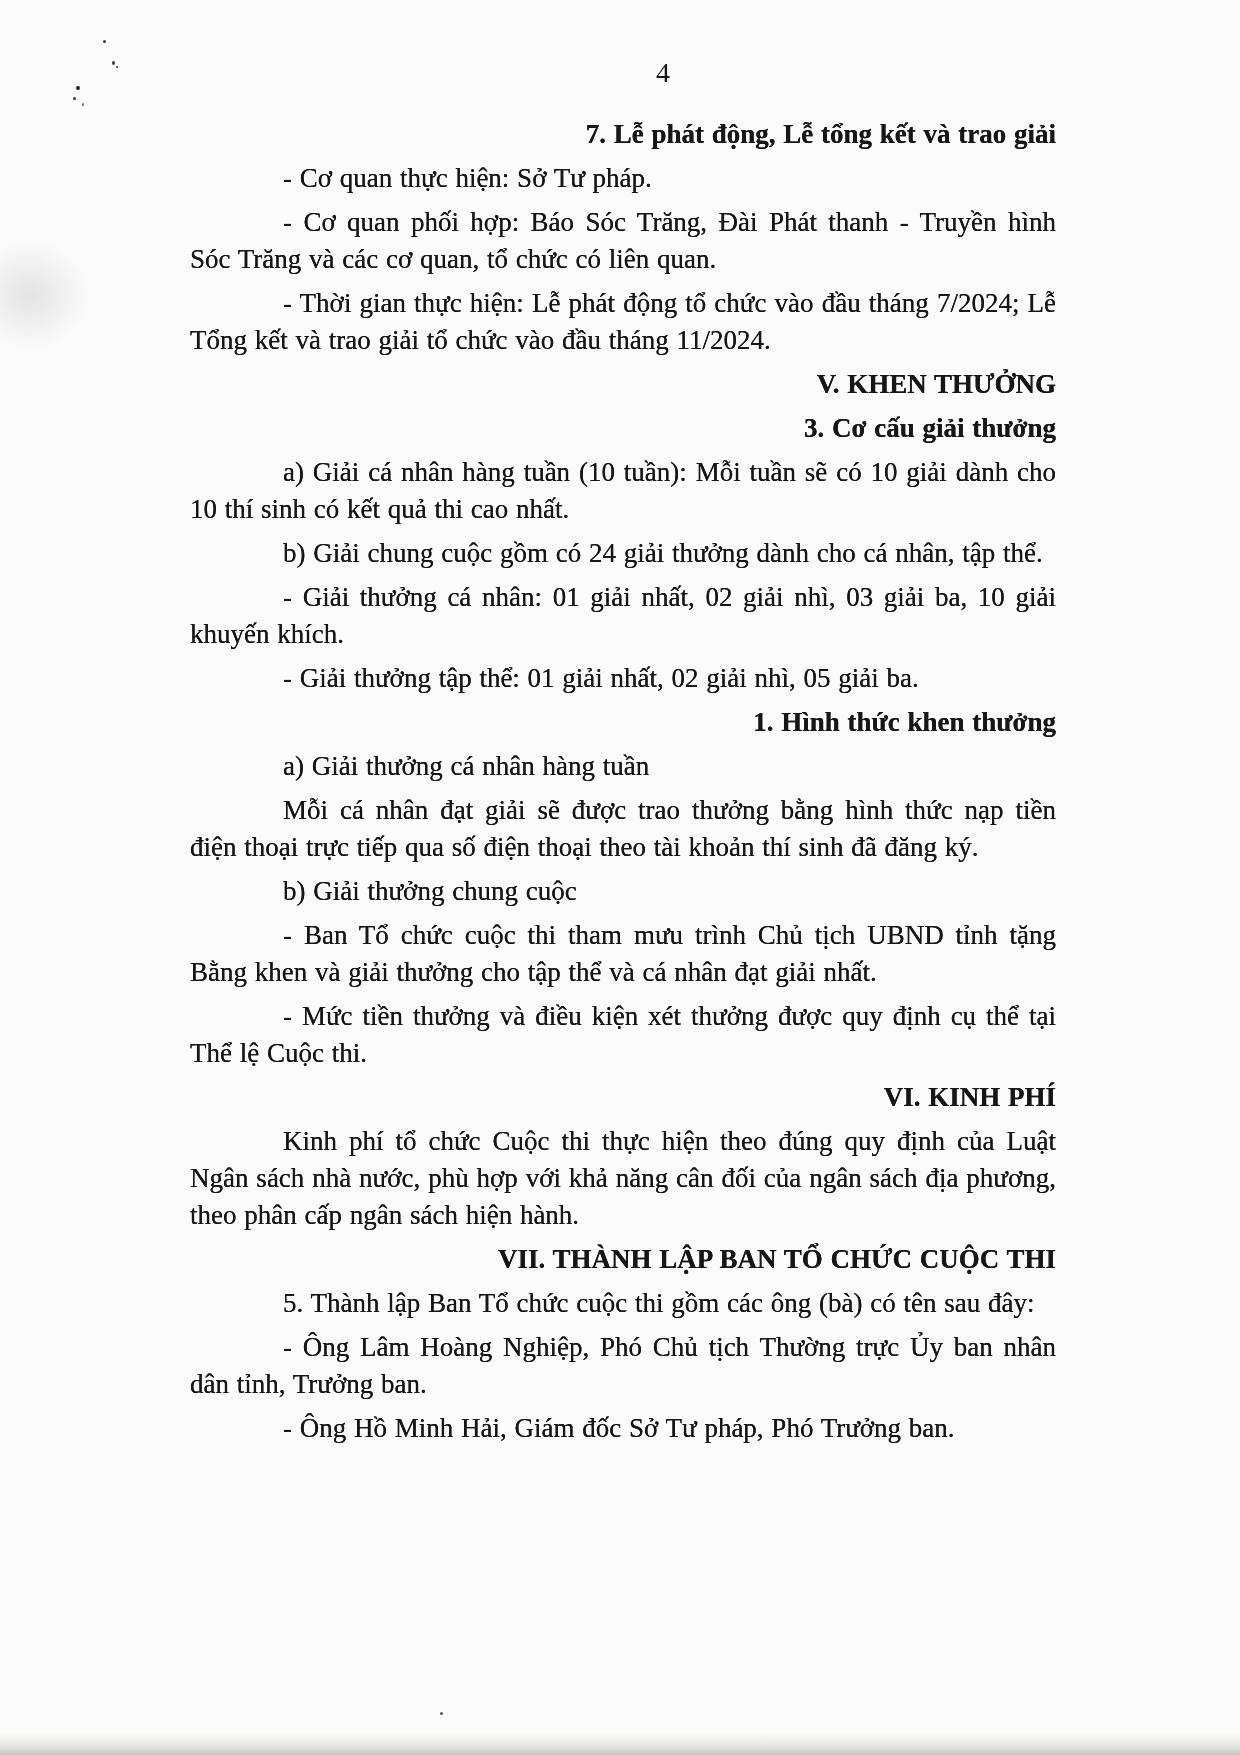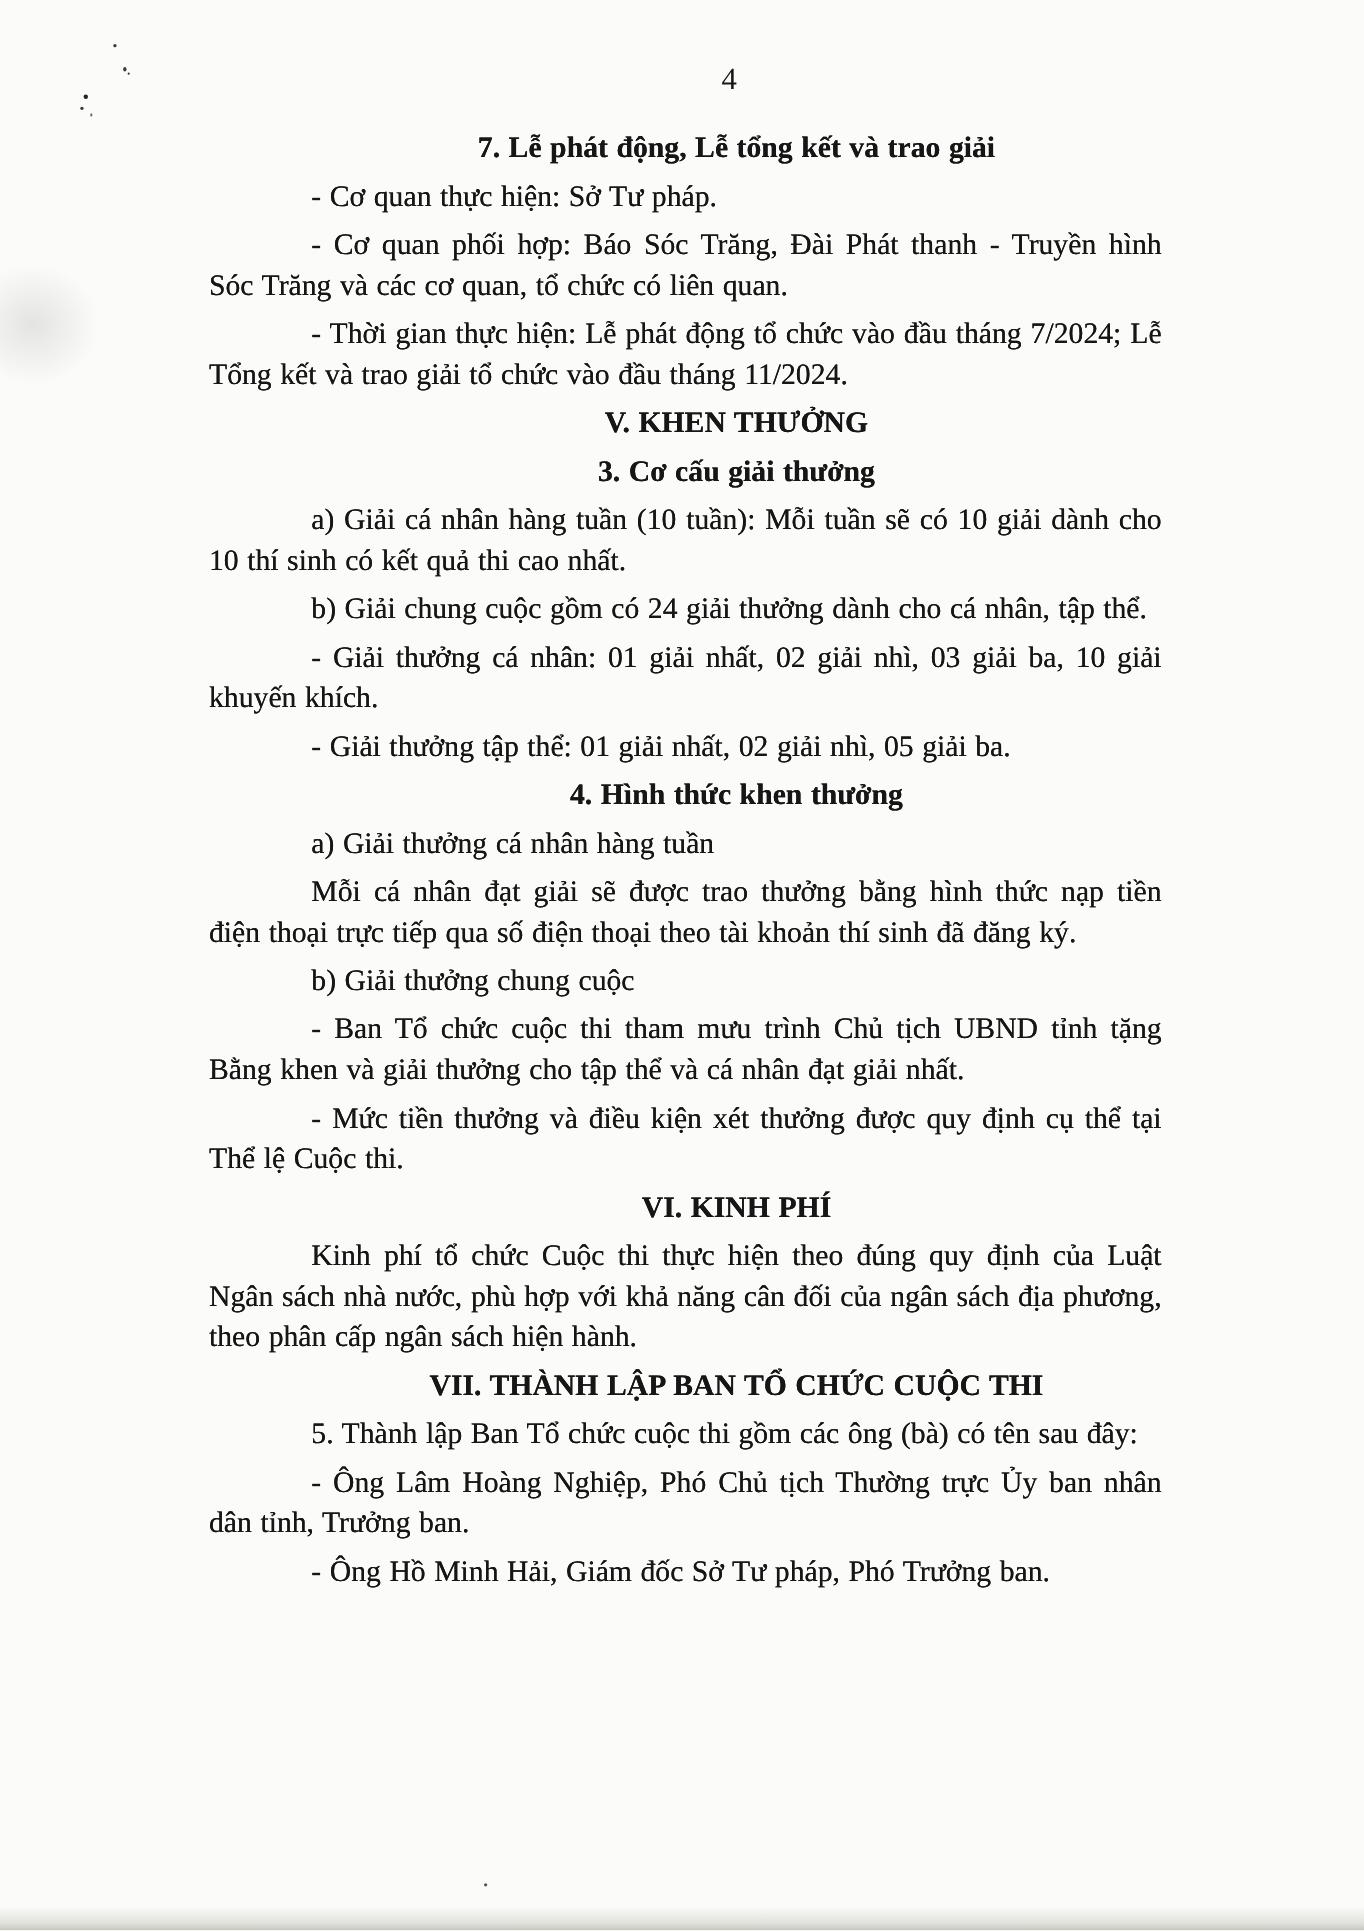--- a/index.html
+++ b/index.html
@@ -33,21 +33,21 @@
     margin: 0 0 7px 0;
     font-size: 27px;
     line-height: 37px;
     text-align: justify;
     text-indent: 93px;
     text-shadow: 0 0 0.4px currentColor;
     word-spacing: 1px;
   }
   .content p.heading {
     font-weight: bold;
-    text-align: center;
+    text-align: right;
   }
   .speckle {
     position: absolute;
     background: #3a3a3a;
     border-radius: 50%;
   }
   .smudge {
     position: absolute;
     background: radial-gradient(closest-side, rgba(120,120,115,0.18), rgba(120,120,115,0));
     border-radius: 50%;
@@ -81,21 +81,21 @@
       <p class="heading">7. Lễ phát động, Lễ tổng kết và trao giải</p>
       <p>- Cơ quan thực hiện: Sở Tư pháp.</p>
       <p>- Cơ quan phối hợp: Báo Sóc Trăng, Đài Phát thanh - Truyền hình Sóc Trăng và các cơ quan, tổ chức có liên quan.</p>
       <p>- Thời gian thực hiện: Lễ phát động tổ chức vào đầu tháng 7/2024; Lễ Tổng kết và trao giải tổ chức vào đầu tháng 11/2024.</p>
       <p class="heading">V. KHEN THƯỞNG</p>
       <p class="heading">3. Cơ cấu giải thưởng</p>
       <p>a) Giải cá nhân hàng tuần (10 tuần): Mỗi tuần sẽ có 10 giải dành cho 10 thí sinh có kết quả thi cao nhất.</p>
       <p>b) Giải chung cuộc gồm có 24 giải thưởng dành cho cá nhân, tập thể.</p>
       <p>- Giải thưởng cá nhân: 01 giải nhất, 02 giải nhì, 03 giải ba, 10 giải khuyến khích.</p>
       <p>- Giải thưởng tập thể: 01 giải nhất, 02 giải nhì, 05 giải ba.</p>
-      <p class="heading">4. Hình thức khen thưởng</p>
+      <p class="heading">1. Hình thức khen thưởng</p>
       <p>a) Giải thưởng cá nhân hàng tuần</p>
       <p>Mỗi cá nhân đạt giải sẽ được trao thưởng bằng hình thức nạp tiền điện thoại trực tiếp qua số điện thoại theo tài khoản thí sinh đã đăng ký.</p>
       <p>b) Giải thưởng chung cuộc</p>
       <p>- Ban Tổ chức cuộc thi tham mưu trình Chủ tịch UBND tỉnh tặng Bằng khen và giải thưởng cho tập thể và cá nhân đạt giải nhất.</p>
       <p>- Mức tiền thưởng và điều kiện xét thưởng được quy định cụ thể tại Thể lệ Cuộc thi.</p>
       <p class="heading">VI. KINH PHÍ</p>
       <p>Kinh phí tổ chức Cuộc thi thực hiện theo đúng quy định của Luật Ngân sách nhà nước, phù hợp với khả năng cân đối của ngân sách địa phương, theo phân cấp ngân sách hiện hành.</p>
       <p class="heading">VII. THÀNH LẬP BAN TỔ CHỨC CUỘC THI</p>
       <p>5. Thành lập Ban Tổ chức cuộc thi gồm các ông (bà) có tên sau đây:</p>
       <p>- Ông Lâm Hoàng Nghiệp, Phó Chủ tịch Thường trực Ủy ban nhân dân tỉnh, Trưởng ban.</p>

